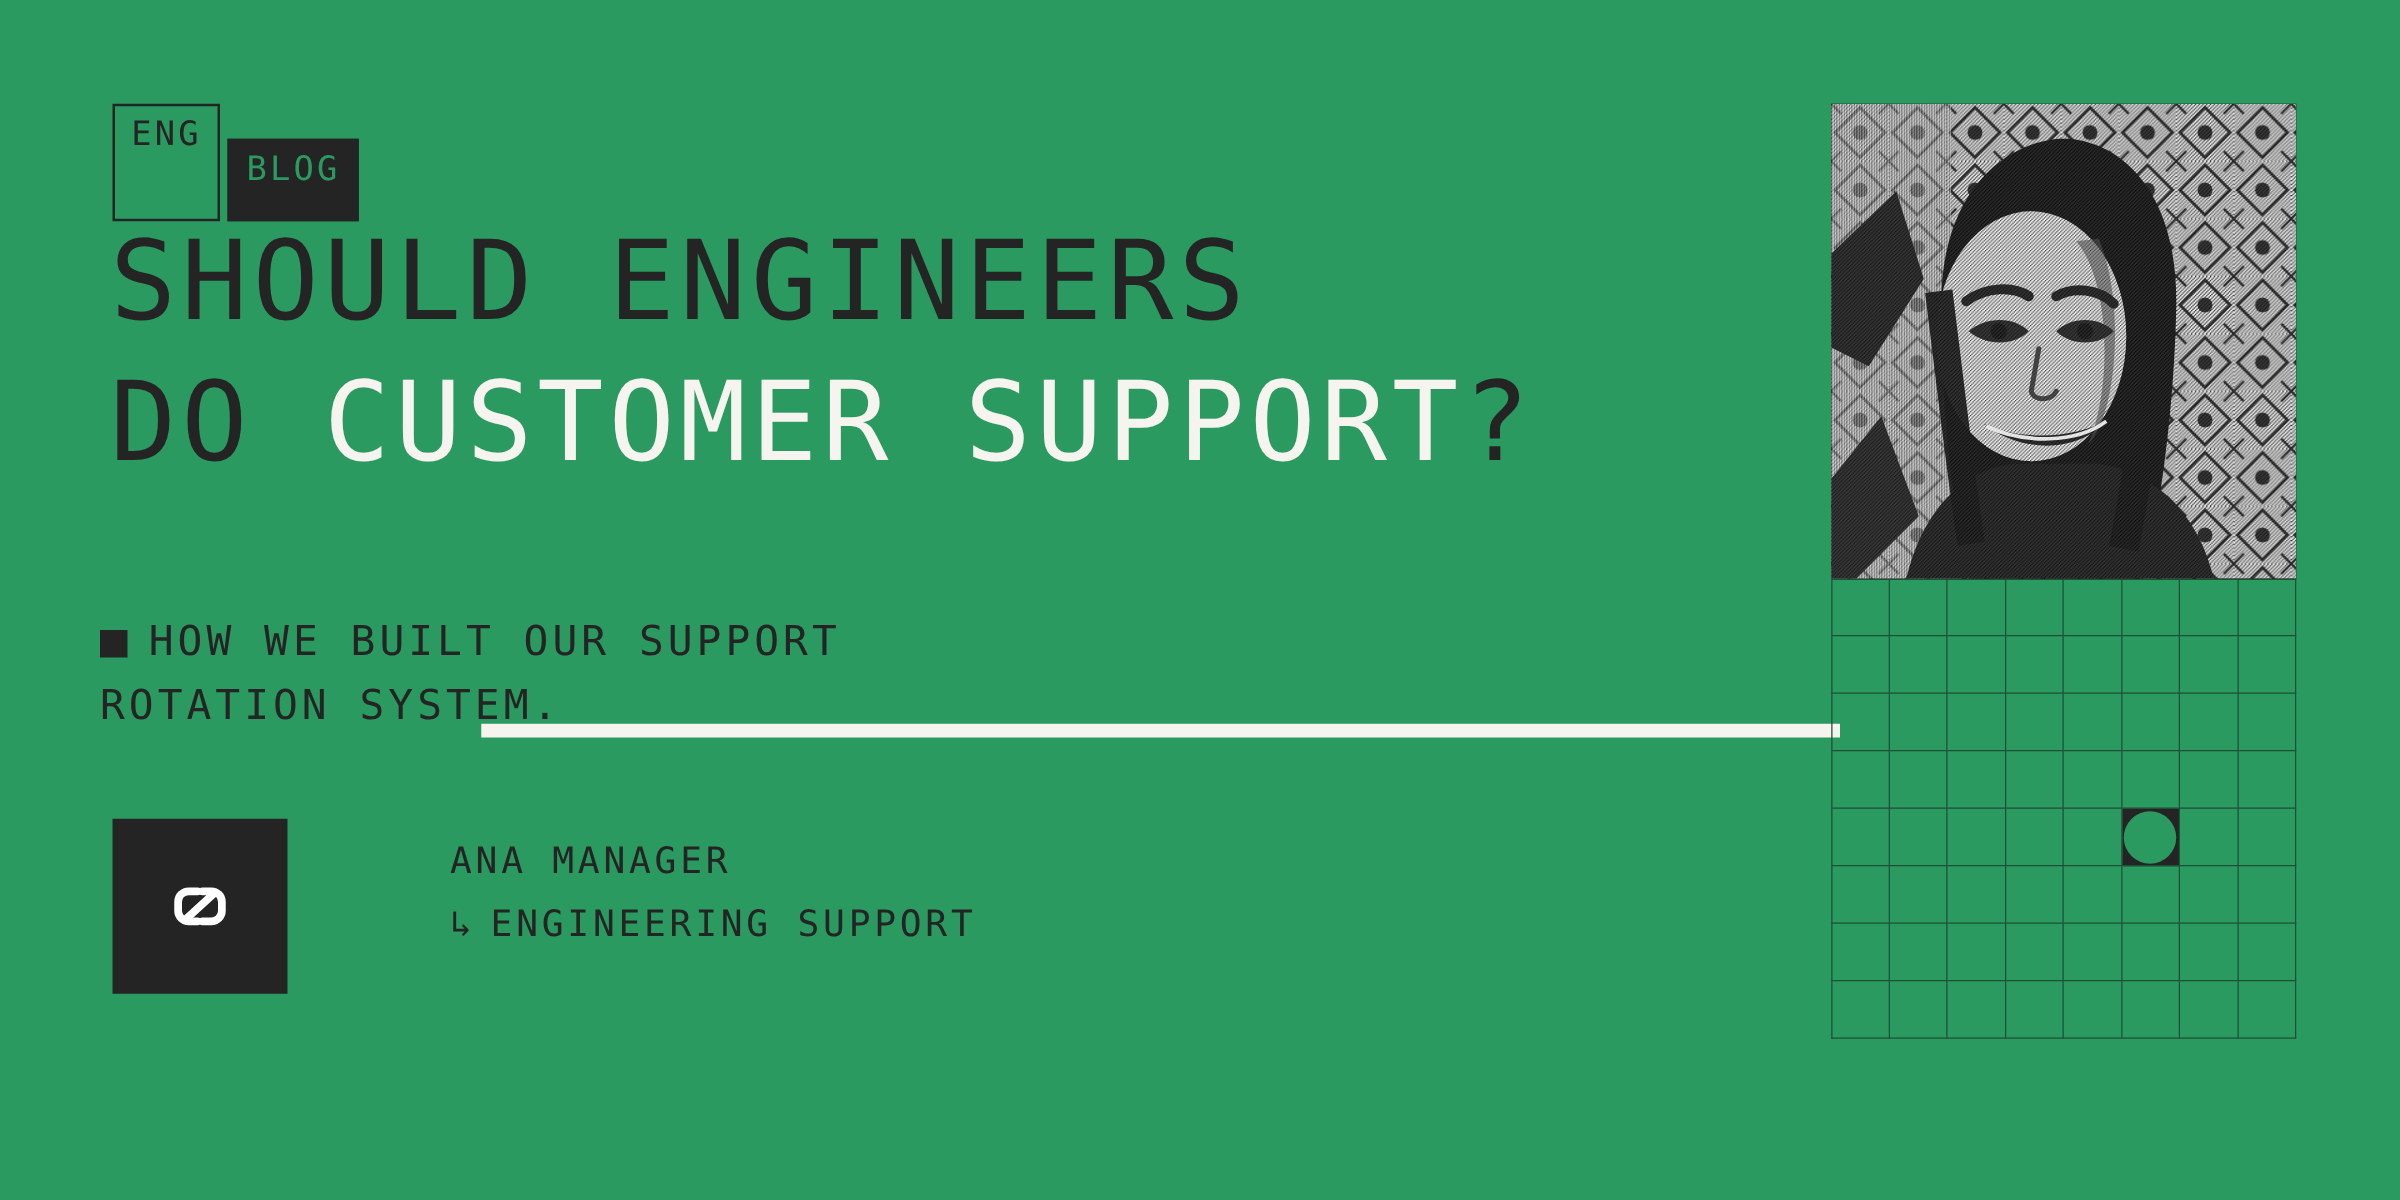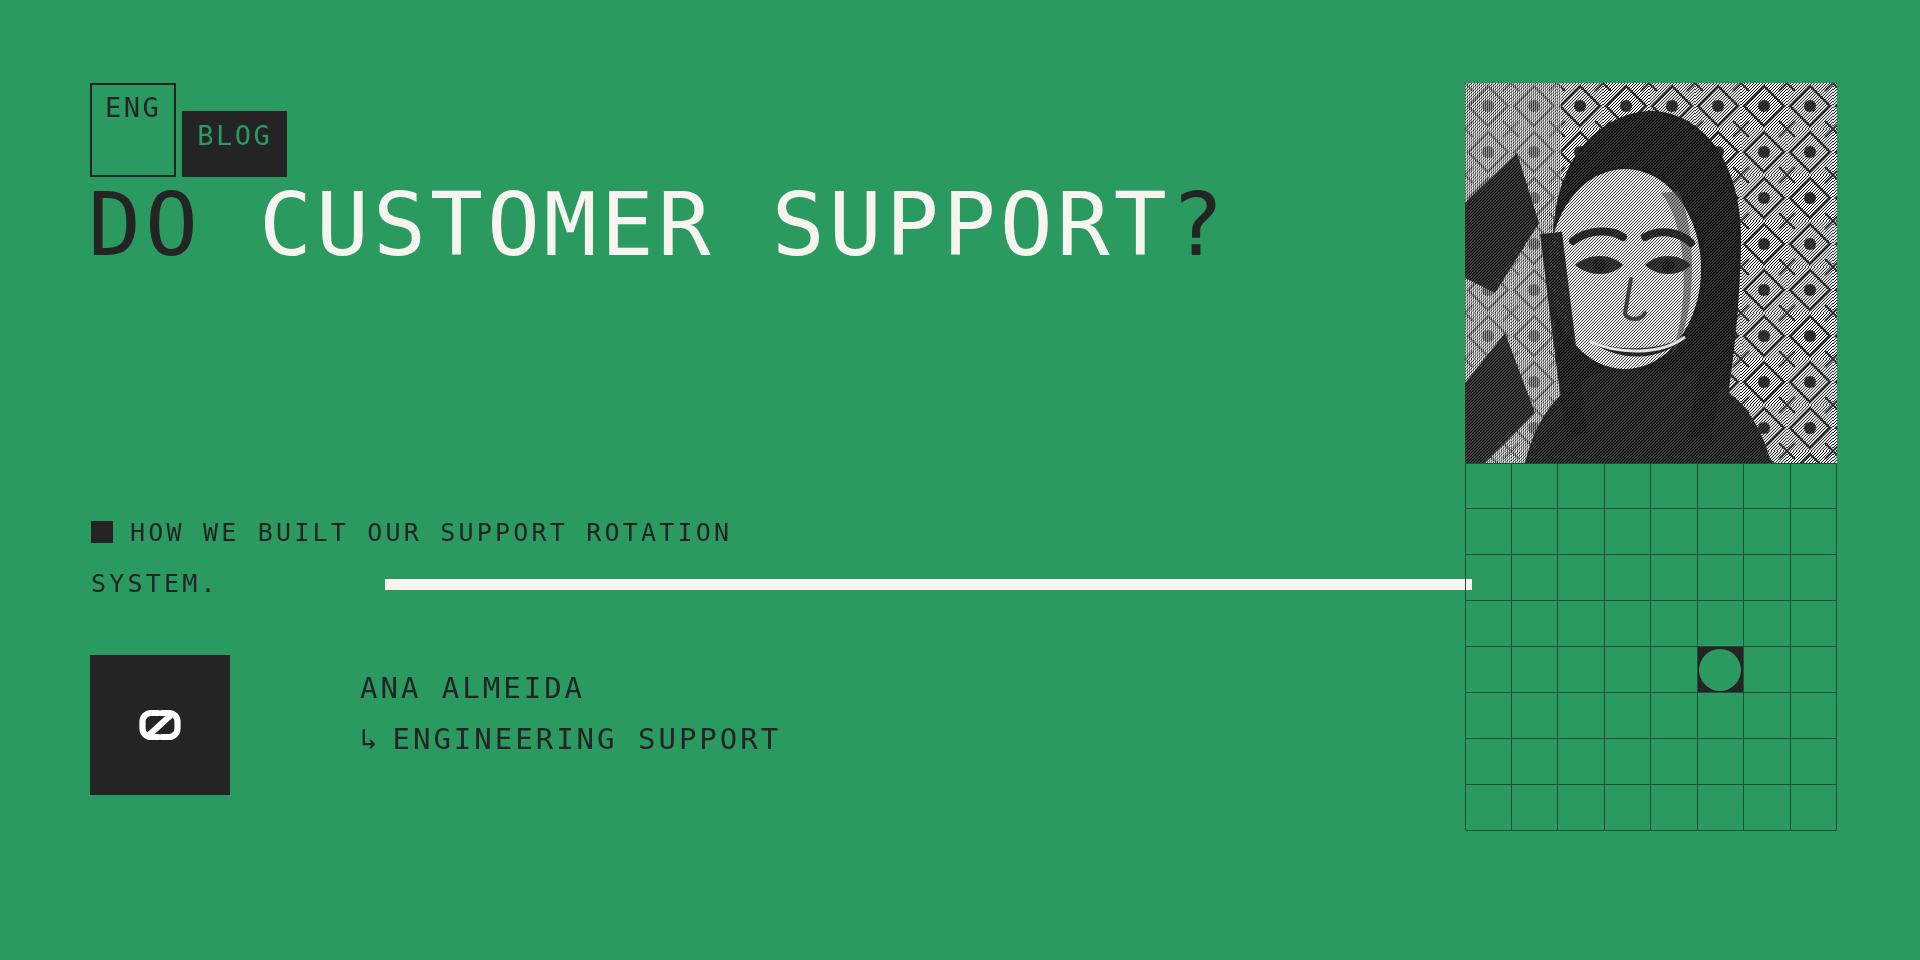--- a/index.html
+++ b/index.html
@@ -61,29 +61,28 @@
     left:297px;
     top:411px;
     width:1087px;
     height:11px;
     background:#f6f4ee;
   }
 
   
   .subtitle {
     position:absolute;
-    left:91px; top:487px;
-    font-family:"DejaVu Sans Mono","Liberation Mono",monospace;
-    font-size:25px;
+    left:80px; top:487px;
+    font-family:"DejaVu Sans Mono","Liberation Mono",monospace;
+    font-size:33px;
     line-height:51px;
     letter-spacing:3.2px;
     color:#242424;
     font-weight:400;
     max-width:760px;
-    margin-top:20px;
   }
   .sq-bullet {
     display:inline-block;
     width:22px; height:22px;
     background:#242424;
     vertical-align:-2px;
     margin-right:17px;
   }
 
   
@@ -157,20 +156,21 @@
 </style>
 </head>
 <body>
 
 <div class="badges">
   <span class="badge badge-outline">ENG</span>
   <span class="badge badge-solid">BLOG</span>
 </div>
 
 <h1 class="headline">
+  <span class="hl-line hl-dark">SHOULD ENGINEERS</span>
   <span class="hl-line"><span class="hl-dark">DO </span><span class="hl-white">CUSTOMER SUPPORT</span><span class="hl-dark">?</span></span>
   <span class="hl-underline"></span>
 </h1>
 
 <p class="subtitle"><span class="sq-bullet"></span><span>HOW WE BUILT OUR SUPPORT ROTATION SYSTEM.</span></p>
 
 <div class="author">
 
   <div class="author-logo">
     <svg viewBox="0 0 64 64" width="64" height="64" aria-hidden="true">
@@ -178,21 +178,21 @@
         <path d="M30 20 L23 20 A8.5 8.5 0 0 0 14.5 28.5 L14.5 35.5
                  A8.5 8.5 0 0 0 23 44 L30 44"></path>
         <path d="M34 44 L41 44 A8.5 8.5 0 0 0 49.5 35.5 L49.5 28.5
                  A8.5 8.5 0 0 0 41 20 L34 20"></path>
         <path d="M20.5 42.5 L43.5 21.5"></path>
       </g>
     </svg>
   </div>
 
   <div class="author-lines">
-    <span class="author-line">ANA ALMEIDA</span>
+    <span class="author-line">ANA MANAGER</span>
     <span class="author-line"><span class="arrow">↳</span><span>ENGINEERING SUPPORT</span></span>
   </div>
 </div>
 
 <div class="photo">
   <svg viewBox="0 0 372 380" preserveAspectRatio="none" aria-hidden="true">
     <defs>
 
       <pattern id="dither" width="3" height="3" patternUnits="userSpaceOnUse">
         <rect width="3" height="3" fill="#ffffff"></rect>

